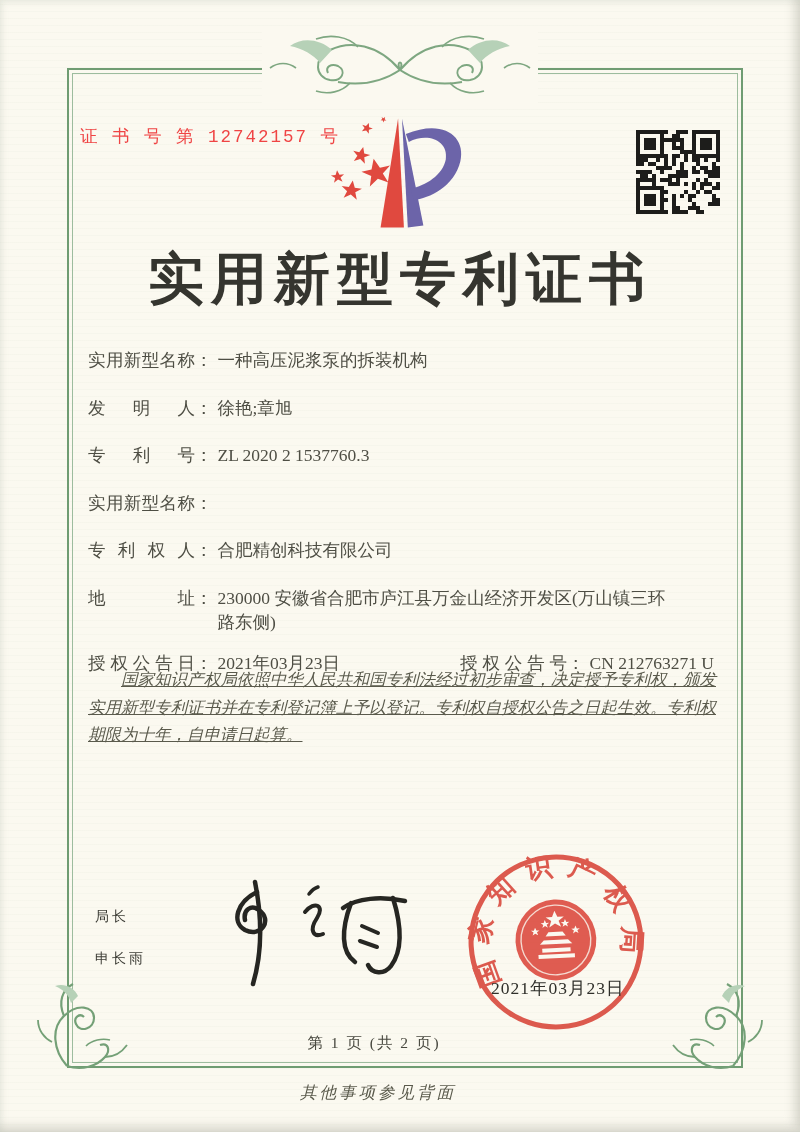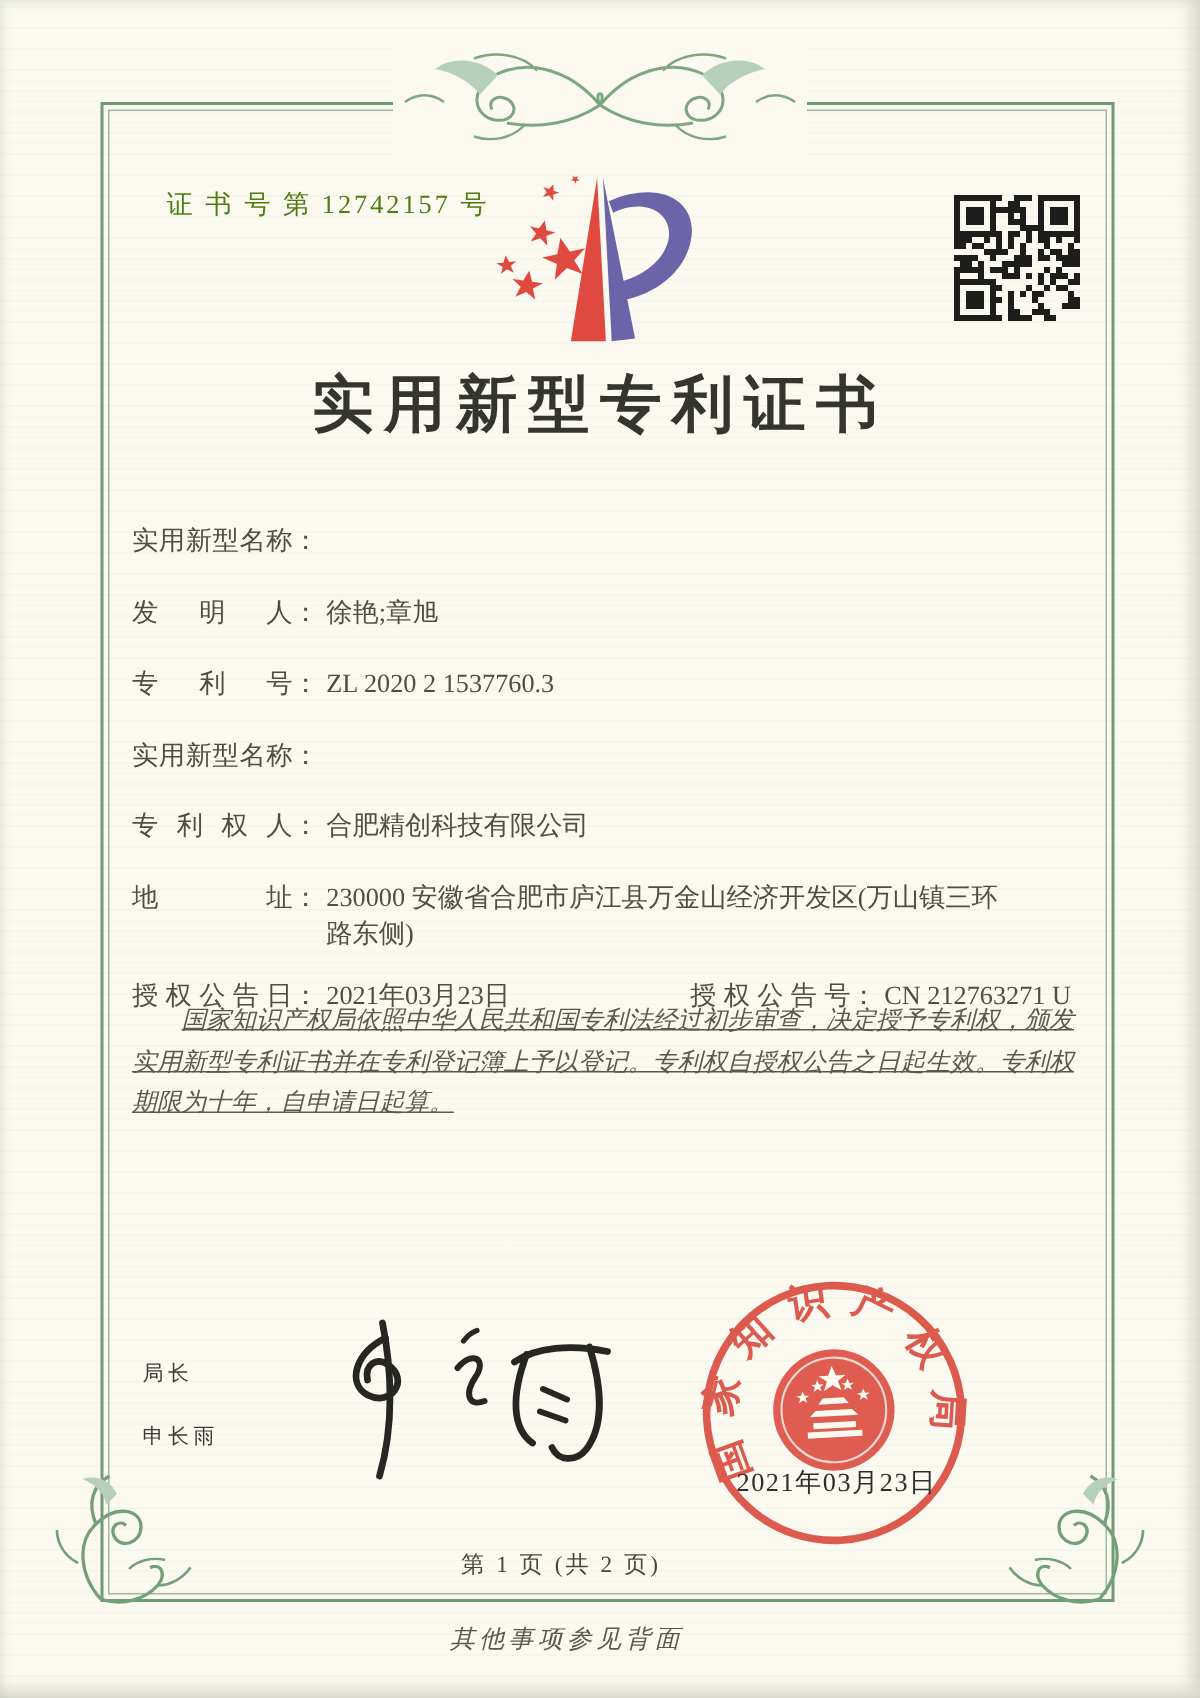--- a/index.html
+++ b/index.html
@@ -16,26 +16,26 @@
   
   .frame-outer{position:absolute;left:67px;top:68px;width:672px;height:996px;
     border:2px solid #69985f;border-color:#6f9c72;}
   .frame-inner{position:absolute;inset:3px;border:1px solid #9dbc9e;}
   
   .orn{position:absolute;pointer-events:none;}
   .orn-top{left:262px;top:28px;width:276px;height:78px;background:#fbf9f0;}
   .orn-bl{left:34px;top:982px;width:108px;height:108px;}
   .orn-br{left:658px;top:982px;width:108px;height:108px;transform:scaleX(-1);}
   
-  .cert-no{left:111px;top:124px;font-size:17.5px;letter-spacing:2px;color:#4d7c0f;}
+  .cert-no{left:80px;top:124px;font-size:17.5px;letter-spacing:2px;color:#ef4444;font-family:Liberation Mono, monospace;}
   .logo{left:328px;top:110px;width:146px;height:128px;}
   .qr{left:636px;top:130px;width:84px;height:84px;}
   .qr svg{width:100%;height:100%;display:block;}
   
-  .title{left:0;top:242px;width:800px;text-align:center;font-size:41px;font-weight:bold;
+  .title{left:0;top:242px;width:800px;text-align:center;font-size:56px;font-weight:bold;
     letter-spacing:7px;color:#35352f;}
   
   .fields{left:88px;top:348px;width:626px;font-size:17.5px;line-height:24.5px;color:#4e4e44;}
   .field-row{display:flex;align-items:flex-start;margin-bottom:23px;}
   .flabel{display:inline-block;width:107px;text-align:justify;text-align-last:justify;flex:0 0 107px;}
   .fcolon{flex:0 0 auto;padding-right:5px;}
   .fvalue{flex:1 1 auto;}
   .w-limit .fvalue{max-width:452px;}
   .row-address{margin-bottom:16px;}
   .grant-right{margin-left:auto;display:flex;align-items:center;}
@@ -130,20 +130,21 @@
       <path d="M0,0h4v4h-4zM4,0h4v4h-4zM8,0h4v4h-4zM12,0h4v4h-4zM16,0h4v4h-4zM20,0h4v4h-4zM24,0h4v4h-4zM28,0h4v4h-4zM40,0h4v4h-4zM44,0h4v4h-4zM48,0h4v4h-4zM56,0h4v4h-4zM60,0h4v4h-4zM64,0h4v4h-4zM68,0h4v4h-4zM72,0h4v4h-4zM76,0h4v4h-4zM80,0h4v4h-4zM0,4h4v4h-4zM24,4h4v4h-4zM36,4h4v4h-4zM40,4h4v4h-4zM56,4h4v4h-4zM80,4h4v4h-4zM0,8h4v4h-4zM8,8h4v4h-4zM12,8h4v4h-4zM16,8h4v4h-4zM24,8h4v4h-4zM28,8h4v4h-4zM32,8h4v4h-4zM36,8h4v4h-4zM40,8h4v4h-4zM44,8h4v4h-4zM56,8h4v4h-4zM64,8h4v4h-4zM68,8h4v4h-4zM72,8h4v4h-4zM80,8h4v4h-4zM0,12h4v4h-4zM8,12h4v4h-4zM12,12h4v4h-4zM16,12h4v4h-4zM24,12h4v4h-4zM36,12h4v4h-4zM44,12h4v4h-4zM56,12h4v4h-4zM64,12h4v4h-4zM68,12h4v4h-4zM72,12h4v4h-4zM80,12h4v4h-4zM0,16h4v4h-4zM8,16h4v4h-4zM12,16h4v4h-4zM16,16h4v4h-4zM24,16h4v4h-4zM36,16h4v4h-4zM40,16h4v4h-4zM44,16h4v4h-4zM56,16h4v4h-4zM64,16h4v4h-4zM68,16h4v4h-4zM72,16h4v4h-4zM80,16h4v4h-4zM0,20h4v4h-4zM24,20h4v4h-4zM44,20h4v4h-4zM48,20h4v4h-4zM52,20h4v4h-4zM56,20h4v4h-4zM80,20h4v4h-4zM0,24h4v4h-4zM4,24h4v4h-4zM8,24h4v4h-4zM12,24h4v4h-4zM16,24h4v4h-4zM20,24h4v4h-4zM24,24h4v4h-4zM28,24h4v4h-4zM36,24h4v4h-4zM40,24h4v4h-4zM48,24h4v4h-4zM56,24h4v4h-4zM60,24h4v4h-4zM64,24h4v4h-4zM68,24h4v4h-4zM72,24h4v4h-4zM76,24h4v4h-4zM80,24h4v4h-4zM0,28h4v4h-4zM4,28h4v4h-4zM8,28h4v4h-4zM20,28h4v4h-4zM28,28h4v4h-4zM36,28h4v4h-4zM48,28h4v4h-4zM56,28h4v4h-4zM60,28h4v4h-4zM68,28h4v4h-4zM80,28h4v4h-4zM0,32h4v4h-4zM4,32h4v4h-4zM12,32h4v4h-4zM16,32h4v4h-4zM28,32h4v4h-4zM36,32h4v4h-4zM44,32h4v4h-4zM60,32h4v4h-4zM76,32h4v4h-4zM20,36h4v4h-4zM24,36h4v4h-4zM28,36h4v4h-4zM32,36h4v4h-4zM44,36h4v4h-4zM56,36h4v4h-4zM64,36h4v4h-4zM68,36h4v4h-4zM76,36h4v4h-4zM80,36h4v4h-4zM0,40h4v4h-4zM4,40h4v4h-4zM8,40h4v4h-4zM12,40h4v4h-4zM24,40h4v4h-4zM40,40h4v4h-4zM44,40h4v4h-4zM48,40h4v4h-4zM56,40h4v4h-4zM60,40h4v4h-4zM68,40h4v4h-4zM72,40h4v4h-4zM76,40h4v4h-4zM80,40h4v4h-4zM4,44h4v4h-4zM8,44h4v4h-4zM16,44h4v4h-4zM32,44h4v4h-4zM36,44h4v4h-4zM40,44h4v4h-4zM44,44h4v4h-4zM48,44h4v4h-4zM72,44h4v4h-4zM76,44h4v4h-4zM80,44h4v4h-4zM0,48h4v4h-4zM4,48h4v4h-4zM8,48h4v4h-4zM12,48h4v4h-4zM16,48h4v4h-4zM24,48h4v4h-4zM28,48h4v4h-4zM32,48h4v4h-4zM40,48h4v4h-4zM60,48h4v4h-4zM68,48h4v4h-4zM0,52h4v4h-4zM16,52h4v4h-4zM32,52h4v4h-4zM36,52h4v4h-4zM40,52h4v4h-4zM48,52h4v4h-4zM56,52h4v4h-4zM64,52h4v4h-4zM68,52h4v4h-4zM72,52h4v4h-4zM80,52h4v4h-4zM0,56h4v4h-4zM4,56h4v4h-4zM8,56h4v4h-4zM12,56h4v4h-4zM16,56h4v4h-4zM20,56h4v4h-4zM24,56h4v4h-4zM56,56h4v4h-4zM64,56h4v4h-4zM76,56h4v4h-4zM80,56h4v4h-4zM0,60h4v4h-4zM24,60h4v4h-4zM28,60h4v4h-4zM48,60h4v4h-4zM60,60h4v4h-4zM68,60h4v4h-4zM72,60h4v4h-4zM0,64h4v4h-4zM8,64h4v4h-4zM12,64h4v4h-4zM16,64h4v4h-4zM24,64h4v4h-4zM36,64h4v4h-4zM44,64h4v4h-4zM52,64h4v4h-4zM56,64h4v4h-4zM76,64h4v4h-4zM0,68h4v4h-4zM8,68h4v4h-4zM12,68h4v4h-4zM16,68h4v4h-4zM24,68h4v4h-4zM28,68h4v4h-4zM36,68h4v4h-4zM52,68h4v4h-4zM76,68h4v4h-4zM80,68h4v4h-4zM0,72h4v4h-4zM8,72h4v4h-4zM12,72h4v4h-4zM16,72h4v4h-4zM24,72h4v4h-4zM36,72h4v4h-4zM56,72h4v4h-4zM72,72h4v4h-4zM76,72h4v4h-4zM80,72h4v4h-4zM0,76h4v4h-4zM24,76h4v4h-4zM36,76h4v4h-4zM40,76h4v4h-4zM52,76h4v4h-4zM56,76h4v4h-4zM60,76h4v4h-4zM0,80h4v4h-4zM4,80h4v4h-4zM8,80h4v4h-4zM12,80h4v4h-4zM16,80h4v4h-4zM20,80h4v4h-4zM24,80h4v4h-4zM28,80h4v4h-4zM36,80h4v4h-4zM40,80h4v4h-4zM44,80h4v4h-4zM48,80h4v4h-4zM60,80h4v4h-4zM64,80h4v4h-4z" fill="#1d1d1b"></path>
     </svg>
   </div>
 
 <div class="abs title">实用新型专利证书</div>
 
 <div class="abs fields">
   <div class="field-row">
     <span class="flabel">实用新型名称</span>
       <span class="fcolon">：</span>
+    <span class="fvalue">一种高压泥浆泵的拆装机构</span>
   </div>
   <div class="field-row">
     <span class="flabel">发明人</span>
       <span class="fcolon">：</span>
     <span class="fvalue">徐艳;章旭</span>
   </div>
   <div class="field-row">
     <span class="flabel">专利号</span>
       <span class="fcolon">：</span>
     <span class="fvalue">ZL 2020 2 1537760.3</span>

